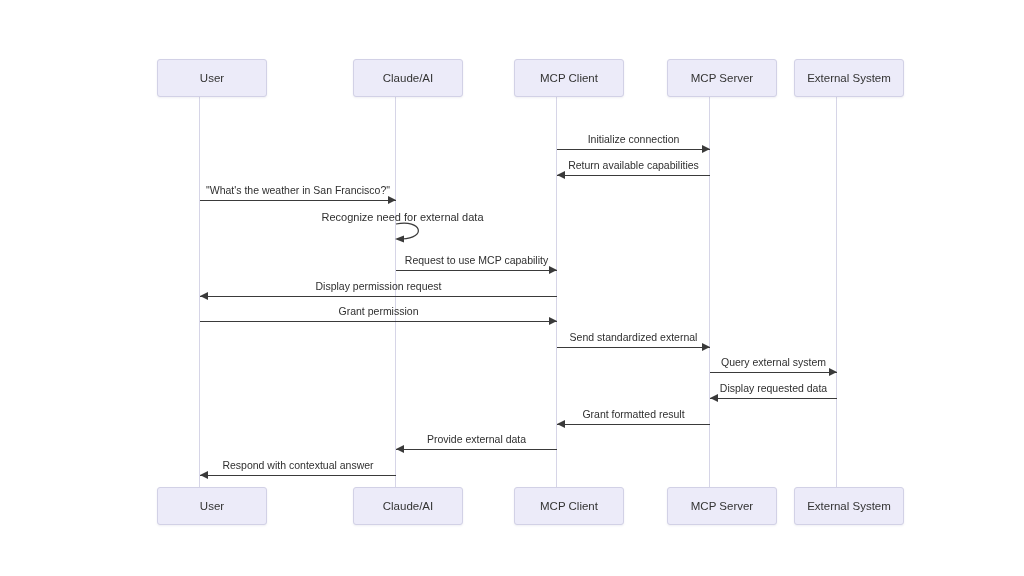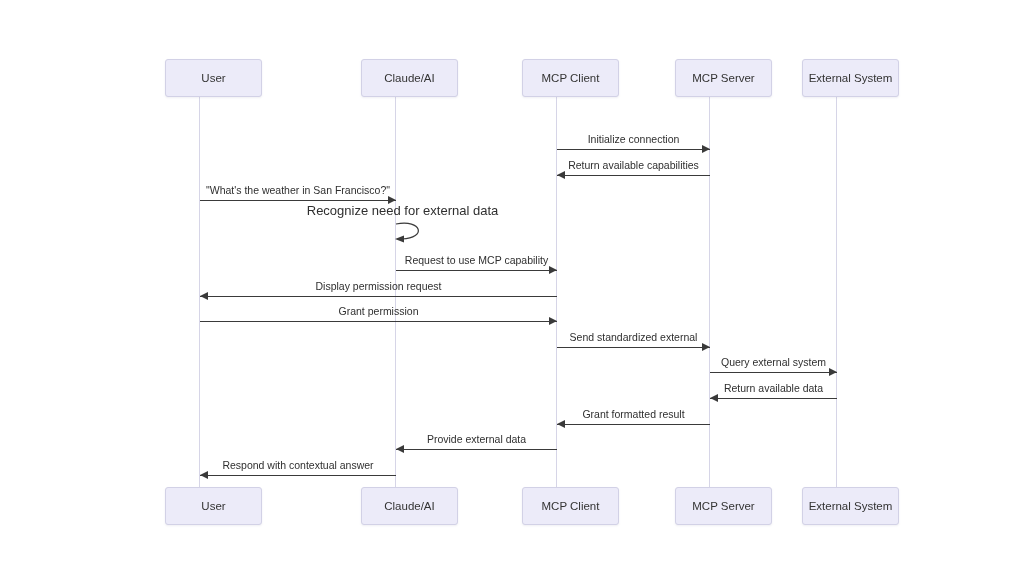--- a/index.html
+++ b/index.html
@@ -19,33 +19,32 @@
   }
   .lifeline {
     position: absolute;
     width: 1px;
     top: 97px;
     height: 390px;
     background: #d6d5e7;
   }
   .actor-box {
     position: absolute;
-    width: 97px;
+    width: 110px;
     height: 38px;
     background: #ecebf9;
     border: 1px solid #d2d1e6;
     border-radius: 3px;
     box-sizing: border-box;
     display: flex;
     align-items: center;
     justify-content: center;
     font-size: 11.5px;
     color: #333333;
     box-shadow: 0 1px 2px rgba(120,120,160,0.12);
-    margin-left: 8px;
   }
   .note {
     position: absolute;
     left: 541px;
     top: 102px;
     width: 185px;
     height: 22px;
     background: #fcf5af;
     border: 1px solid #bfb84f;
     border-radius: 2px;
@@ -94,24 +93,24 @@
     left: 0;
     top: -4.6px;
     width: 0; height: 0;
     border-right: 8px solid #3a3a3a;
     border-top: 4px solid transparent;
     border-bottom: 4px solid transparent;
   }
   .self-msg-label {
     position: absolute;
     left: 396px;
-    top: 203px;
+    top: 211px;
     transform: translateX(-50%);
     white-space: nowrap;
-    font-size: 13px;
+    font-size: 11px;
     color: #2f2f2f;
     padding-left: 13px;
   }
   .self-loop {
     position: absolute;
     left: 394px;
     top: 221px;
   }
 </style>
 </head>
@@ -198,21 +197,21 @@
     <div class="label">Send standardized external</div>
     <div class="line arrow-right"></div>
   </div>
 
   <div class="msg" style="left:710px; top:372px; width:127px;">
     <div class="label">Query external system</div>
     <div class="line arrow-right"></div>
   </div>
 
   <div class="msg" style="left:710px; top:398px; width:127px;">
-    <div class="label">Return available data</div>
+    <div class="label">Display requested data</div>
     <div class="line arrow-left"></div>
   </div>
 
   <div class="msg" style="left:557px; top:424px; width:153px;">
     <div class="label">Grant formatted result</div>
     <div class="line arrow-left"></div>
   </div>
 
   <div class="msg" style="left:396px; top:449px; width:161px;">
     <div class="label">Provide external data</div>

